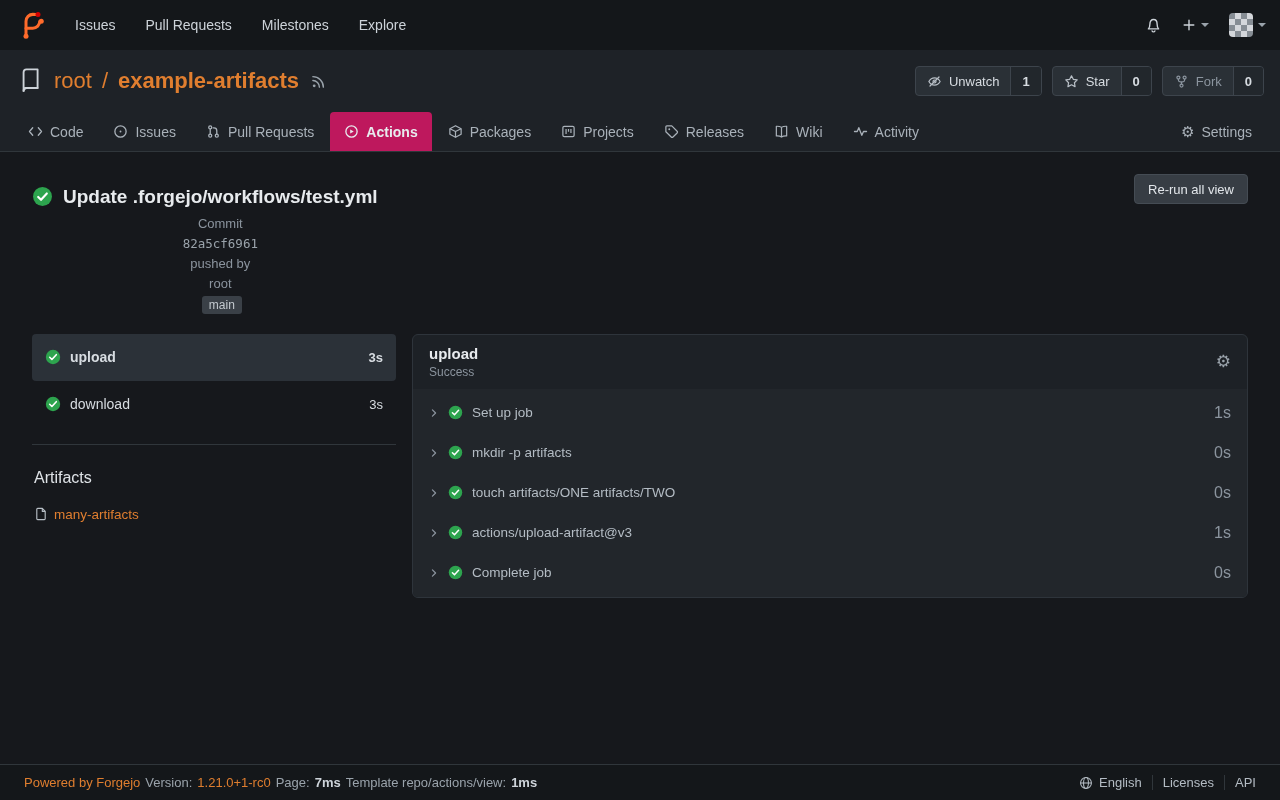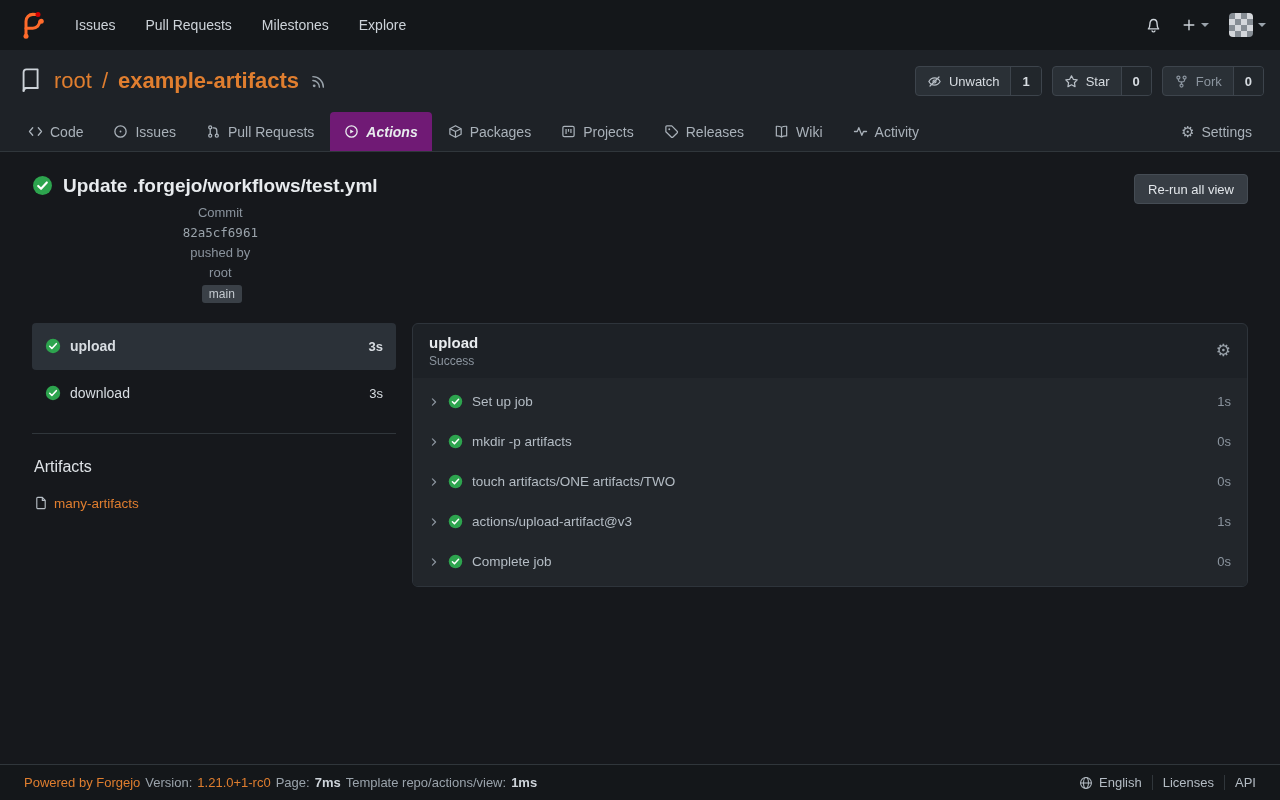--- a/index.html
+++ b/index.html
@@ -53,28 +53,28 @@
   .btn-main{display:flex;align-items:center;gap:7px;padding:0 11px;color:var(--txt);}
   .btn-main svg{color:#b7bec5;}
   .btn-count{display:flex;align-items:center;padding:0 11px;border-left:1px solid var(--border-btn);background:#22272c;font-weight:700;color:var(--txt);}
   .btn-group.disabled .btn-main{color:var(--txt-muted);}
   .btn-group.disabled .btn-main svg{color:var(--txt-muted);}
 
   
   .tabs{display:flex;align-items:flex-end;padding:0 14px;height:43px;gap:2px;}
   .tab{display:flex;align-items:center;gap:7px;padding:0 14px;height:39px;color:#a9b1b9;font-size:14px;cursor:pointer;border-radius:4px 4px 0 0;white-space:nowrap;}
   .tab svg{flex-shrink:0;}
-  .tab.active{background:#701a75;color:var(--txt-bright);font-weight:700;font-style:italic;}
+  .tab.active{background:#be185d;color:var(--txt-bright);font-weight:700;}
   .tab-settings{margin-left:auto;}
   .gear-glyph{font-size:15px;line-height:1;}
 
   
   main{flex:1;background:var(--bg-body);padding:22px 32px 0 32px;overflow:hidden;}
   .run-header{display:flex;align-items:flex-start;}
-  .run-title-wrap{display:flex;gap:10px;align-items:flex-start;}
+  .run-title-wrap{display:flex;gap:10px;align-items:flex-start;margin-top:11px;}
   .run-check{margin-top:1px;}
   .run-title{font-size:19px;font-weight:700;color:var(--txt-bright);line-height:1.25;}
   .commit-line{margin-top:7px;font-size:13px;color:var(--txt-muted);display:flex;align-items:center;gap:5px;flex-direction:column;}
   .commit-sha{font-family:"DejaVu Sans Mono", monospace;font-size:12.5px;color:#9aa3ab;}
   .branch-badge{background:#3a4047;color:#c3c9cf;padding:2px 7px;border-radius:3px;font-size:12px;margin-left:3px;}
   .rerun-btn{margin-left:auto;background:#373d44;color:#e2e6ea;border:1px solid #454c54;border-radius:4px;height:30px;padding:0 13px;font-size:13px;cursor:pointer;font-family:inherit;}
 
   .run-body{display:flex;gap:16px;margin-top:20px;align-items:flex-start;}
   .job-col{width:364px;flex-shrink:0;}
   .job-row{display:flex;align-items:center;gap:9px;height:47px;padding:0 13px;border-radius:4px;font-size:14px;color:var(--txt);cursor:pointer;}
@@ -89,21 +89,21 @@
   .job-detail{flex:1;border:1px solid #2e343b;border-radius:6px;overflow:hidden;background:var(--bg-card);}
   .detail-header{display:flex;align-items:center;padding:10px 16px;}
   .detail-titles{display:flex;flex-direction:column;gap:3px;}
   .detail-name{font-size:15px;font-weight:700;color:var(--txt-bright);}
   .detail-status{font-size:12px;color:var(--txt-muted);}
   .detail-gear{margin-left:auto;color:#9aa3ab;font-size:17px;cursor:pointer;}
   .steps{background:var(--bg-steps);padding:4px 0;}
   .step-row{display:flex;align-items:center;gap:9px;height:40px;padding:0 16px;color:var(--txt-soft);font-size:13.5px;cursor:pointer;}
   .step-chevron{color:#8b949e;flex-shrink:0;}
   .step-label{color:#b4bcc4;}
-  .step-duration{margin-left:auto;color:var(--txt-muted);font-size:13px;text-align:right;}
+  .step-duration{margin-left:auto;color:var(--txt-muted);font-size:16px;text-align:right;}
 
   
   footer{height:36px;background:var(--bg-nav);border-top:1px solid var(--border);display:flex;align-items:center;padding:0 24px;font-size:13px;color:#9aa3ab;flex-shrink:0;}
   .footer-left{display:flex;align-items:center;gap:5px;white-space:nowrap;}
   .f-link{color:var(--orange);}
   .f-strong{color:#ced4da;font-weight:700;}
   .footer-right{margin-left:auto;display:flex;align-items:center;}
   .f-item{display:flex;align-items:center;gap:6px;padding:0 10px;color:#b4bcc4;cursor:pointer;}
   .f-item + .f-item{border-left:1px solid #30363b;}
   .f-item:last-child{padding-right:0;}

